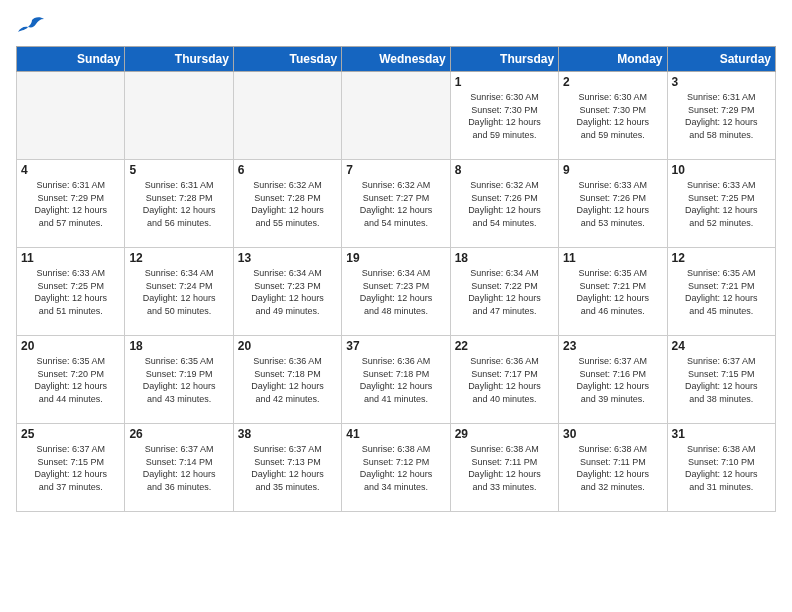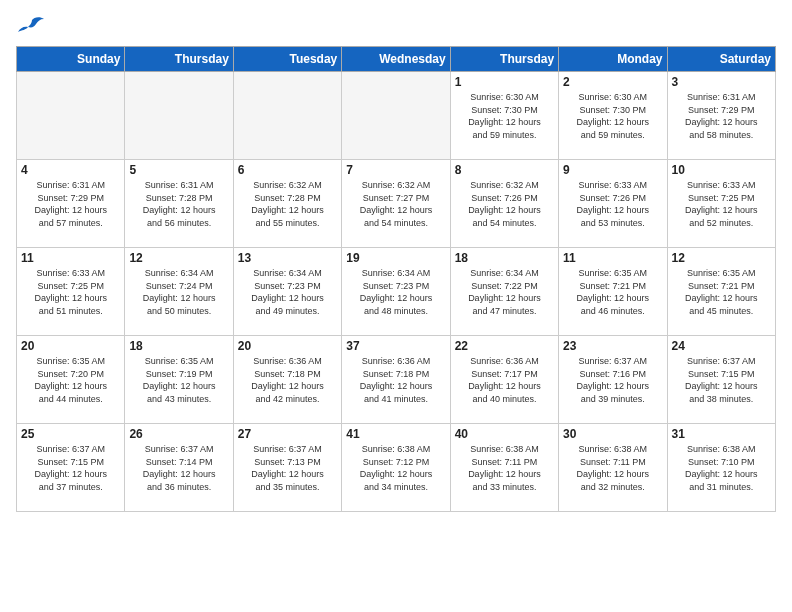--- a/index.html
+++ b/index.html
@@ -311,35 +311,35 @@
 and 37 minutes.</div>
         </td>
         <td>
           <span class="day-num">26</span>
           <div class="day-info" style="white-space: pre-line;">Sunrise: 6:37 AM
 Sunset: 7:14 PM
 Daylight: 12 hours
 and 36 minutes.</div>
         </td>
         <td>
-          <span class="day-num">27</span>
+          <span class="day-num">38</span>
           <div class="day-info" style="white-space: pre-line;">Sunrise: 6:37 AM
 Sunset: 7:13 PM
 Daylight: 12 hours
 and 35 minutes.</div>
         </td>
         <td>
           <span class="day-num">41</span>
           <div class="day-info" style="white-space: pre-line;">Sunrise: 6:38 AM
 Sunset: 7:12 PM
 Daylight: 12 hours
 and 34 minutes.</div>
         </td>
         <td>
-          <span class="day-num">40</span>
+          <span class="day-num">29</span>
           <div class="day-info" style="white-space: pre-line;">Sunrise: 6:38 AM
 Sunset: 7:11 PM
 Daylight: 12 hours
 and 33 minutes.</div>
         </td>
         <td>
           <span class="day-num">30</span>
           <div class="day-info" style="white-space: pre-line;">Sunrise: 6:38 AM
 Sunset: 7:11 PM
 Daylight: 12 hours

